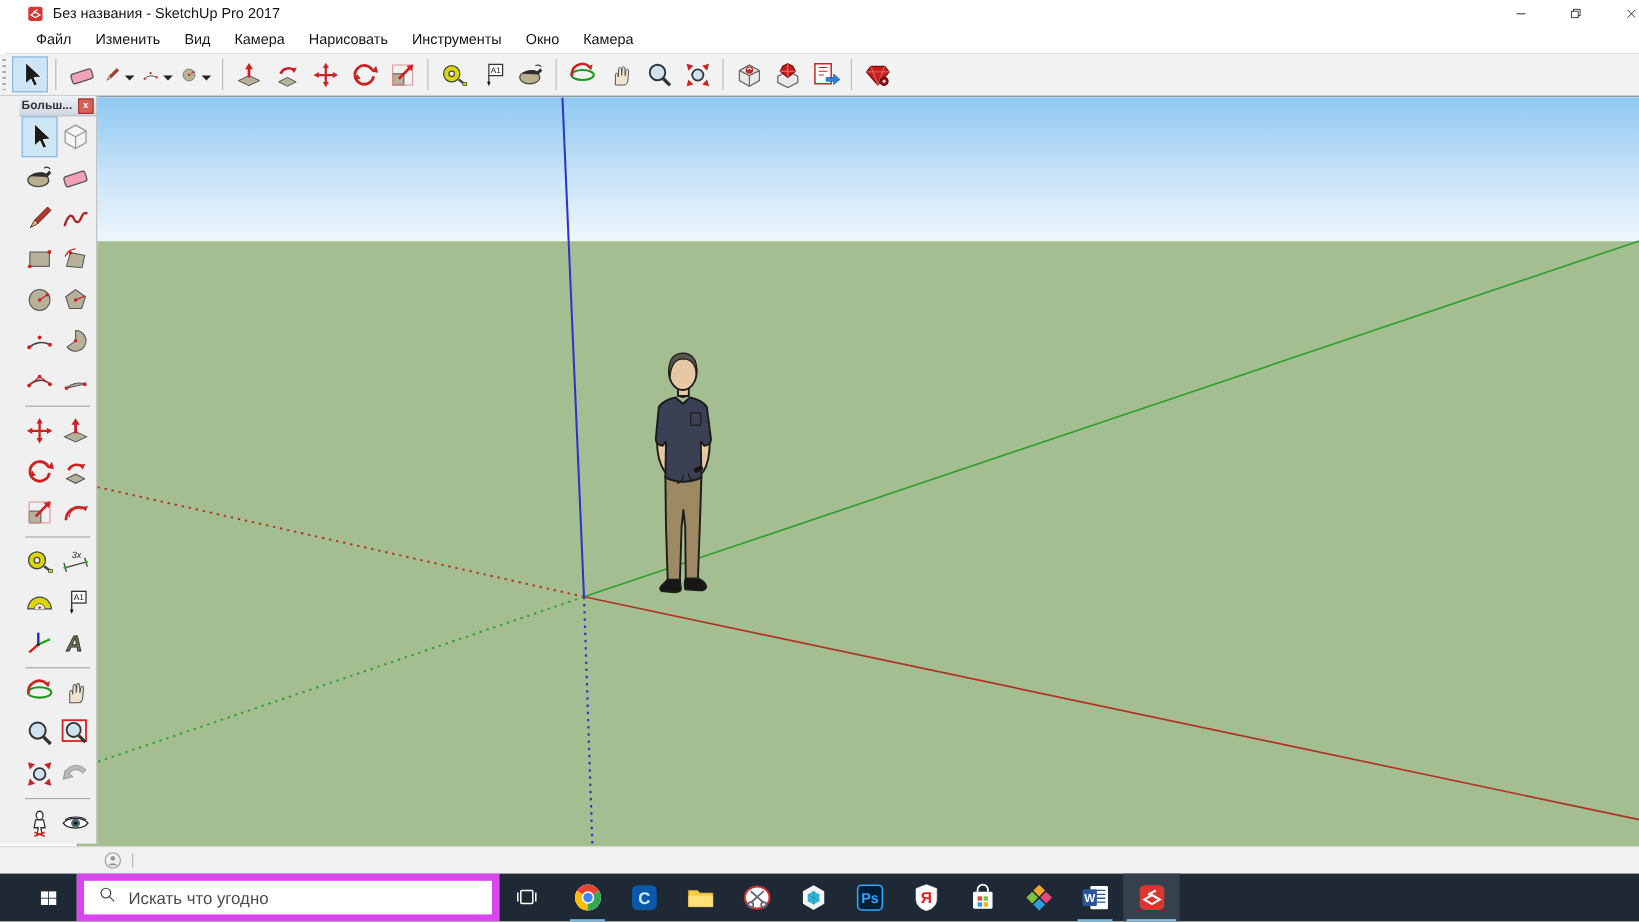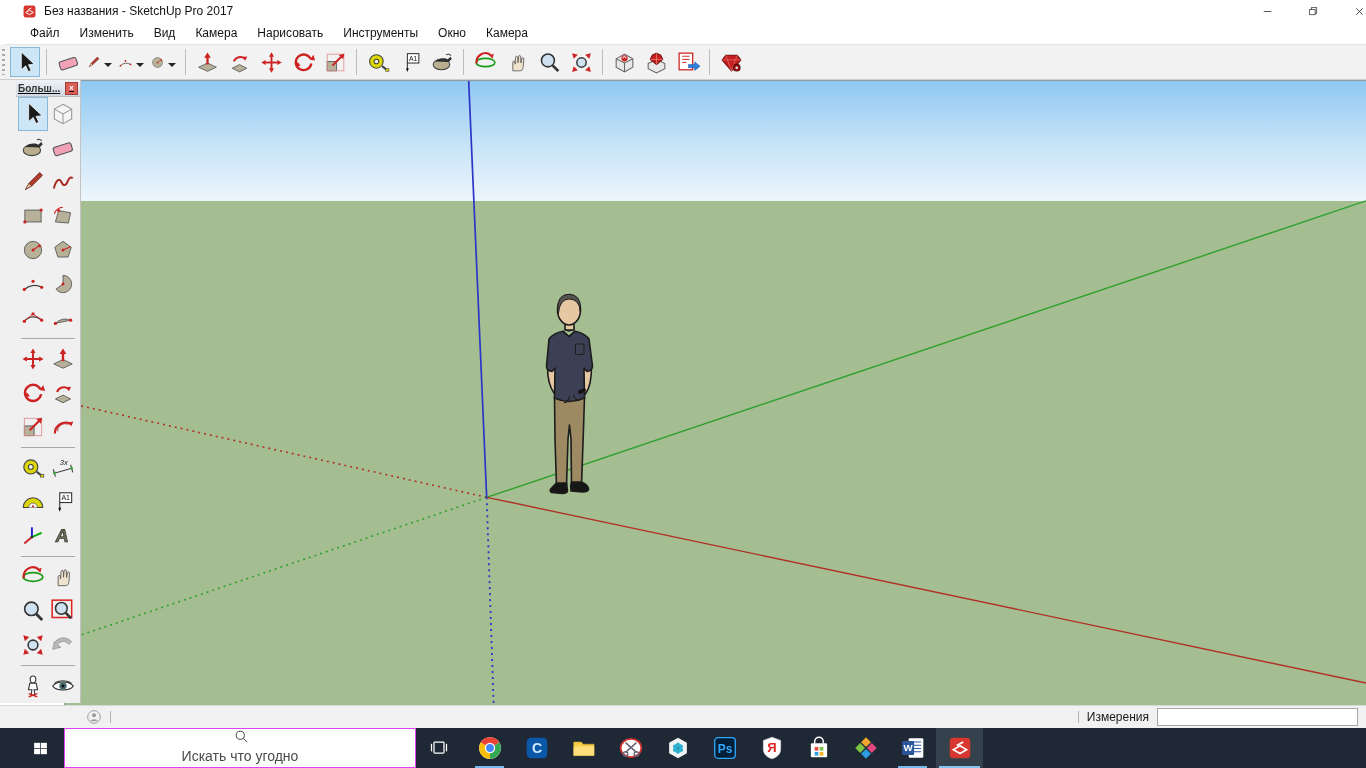--- a/index.html
+++ b/index.html
@@ -34,21 +34,21 @@
 
   
   .viewport{top:80px;left:64px;width:1302px;height:625px;border-left:1px solid #8f9aa4;border-top:1px solid #8f9aa4;box-sizing:border-box;overflow:hidden;}
   .sky{position:absolute;top:0;left:0;width:100%;height:120px;
        background:linear-gradient(var(--sky-top) 0%, #c9e4f8 55%, var(--sky-horizon) 100%);}
   .ground{position:absolute;top:120px;left:0;width:100%;height:505px;background:var(--ground);}
   .axes{position:absolute;top:0;left:0;width:100%;height:100%;}
   .figure{position:absolute;left:460px;top:208px;width:84px;height:210px;}
 
   
-  .palette{top:80px;left:0;width:64px;background:#f0f0f0;border-right:1px solid #c3c3c3;z-index:5;text-decoration:underline;}
+  .palette{top:80px;left:0;width:64px;background:#f0f0f0;border-right:1px solid #c3c3c3;z-index:5;}
   .pal-head{height:16px;background:linear-gradient(#eef2f6,#cfd8e2);display:flex;align-items:center;
             border-bottom:1px solid #b8bec6;}
   .pal-title{font-size:10px;font-weight:bold;color:#333;padding-left:2px;flex:1;white-space:nowrap;overflow:hidden;}
   .pal-close{width:11px;height:11px;background:#d95f57;border:1px solid #a03a34;color:#fff;font-size:8px;
              line-height:10px;text-align:center;margin-right:2px;font-weight:bold;}
   .pal-grid{display:grid;grid-template-columns:30px 30px;justify-content:center;}
   .pal-btn{width:30px;height:34px;display:flex;align-items:center;justify-content:center;border:1px solid transparent;box-sizing:border-box;}
   .pal-btn.active{background:var(--selection-bg);border-color:var(--selection-border);}
   .pal-ic{width:26px;height:26px;display:block;}
   .pal-sep{height:1px;background:#a9a9a9;margin:3px 5px;}
@@ -60,21 +60,21 @@
   .sb-sep{width:1px;height:12px;background:#b5b5b5;margin:0 8px;}
   .sb-msg{font-size:12px;color:#1a1a1a;white-space:nowrap;}
   .sb-right{margin-left:auto;display:flex;align-items:center;}
   .sb-label{font-size:12px;color:#1a1a1a;margin-right:8px;}
   .sb-input{width:193px;height:16px;border:1px solid #a9a9a9;background:#fff;font-size:11px;margin-right:8px;padding:0 3px;}
 
   
   .taskbar{top:728px;left:0;width:1366px;height:40px;background:var(--taskbar-bg);display:flex;align-items:stretch;z-index:7;}
   .tb-start{width:48px;display:flex;align-items:center;justify-content:center;}
   .tb-start svg{width:17px;height:17px;}
-  .tb-search{width:352px;background:#fff;border:1px solid #d946ef;box-sizing:border-box;display:flex;align-items:center;flex-direction:column;}
+  .tb-search{width:352px;background:#fff;border:6px solid #d946ef;box-sizing:border-box;display:flex;align-items:center;}
   .tb-search svg{width:15px;height:15px;margin:0 10px 0 12px;}
   .tb-search .ph{font-size:14px;color:#4a4a4a;}
   .tb-view{width:46px;display:flex;align-items:center;justify-content:center;}
   .tb-view svg{width:20px;height:20px;}
   .tb-apps{display:flex;margin-left:4px;}
   .tb-app{width:47px;position:relative;display:flex;align-items:center;justify-content:center;}
   .tb-app .app-ic{width:26px;height:26px;display:block;}
   .tb-app.running::after{content:"";position:absolute;left:9px;right:9px;bottom:0;height:2.5px;background:var(--running-accent);}
   .tb-app.activeapp{background:#35414c;}
   .tb-app.activeapp::after{left:3px;right:3px;background:#88c4f0;}
@@ -597,25 +597,20 @@
     </div>
 </div>
 
 <div class="abs statusbar">
   <span class="sb-person"><svg viewBox="0 0 24 24" width="100%" height="100%">
         <circle cx="12" cy="12" r="9.5" fill="none" stroke="#999" stroke-width="1.4"></circle>
         <circle cx="12" cy="9.5" r="3" fill="#999"></circle>
         <path d="M6.5 18.5c1-4 10-4 11 0z" fill="#999"></path>
       </svg></span>
   <span class="sb-sep"></span>
-  <div class="sb-right">
-    <span class="sb-sep"></span>
-    <span class="sb-label">Измерения</span>
-    <input class="sb-input" value="" style="">
-  </div>
 </div>
 
 <div class="abs taskbar">
   <div class="tb-start">
       <svg viewBox="0 0 24 24" width="100%" height="100%">
         <g fill="#fff">
           <rect x="3" y="4" width="8.5" height="7.5"></rect>
           <rect x="12.5" y="4" width="8.5" height="7.5"></rect>
           <rect x="3" y="12.5" width="8.5" height="7.5"></rect>
           <rect x="12.5" y="12.5" width="8.5" height="7.5"></rect>

